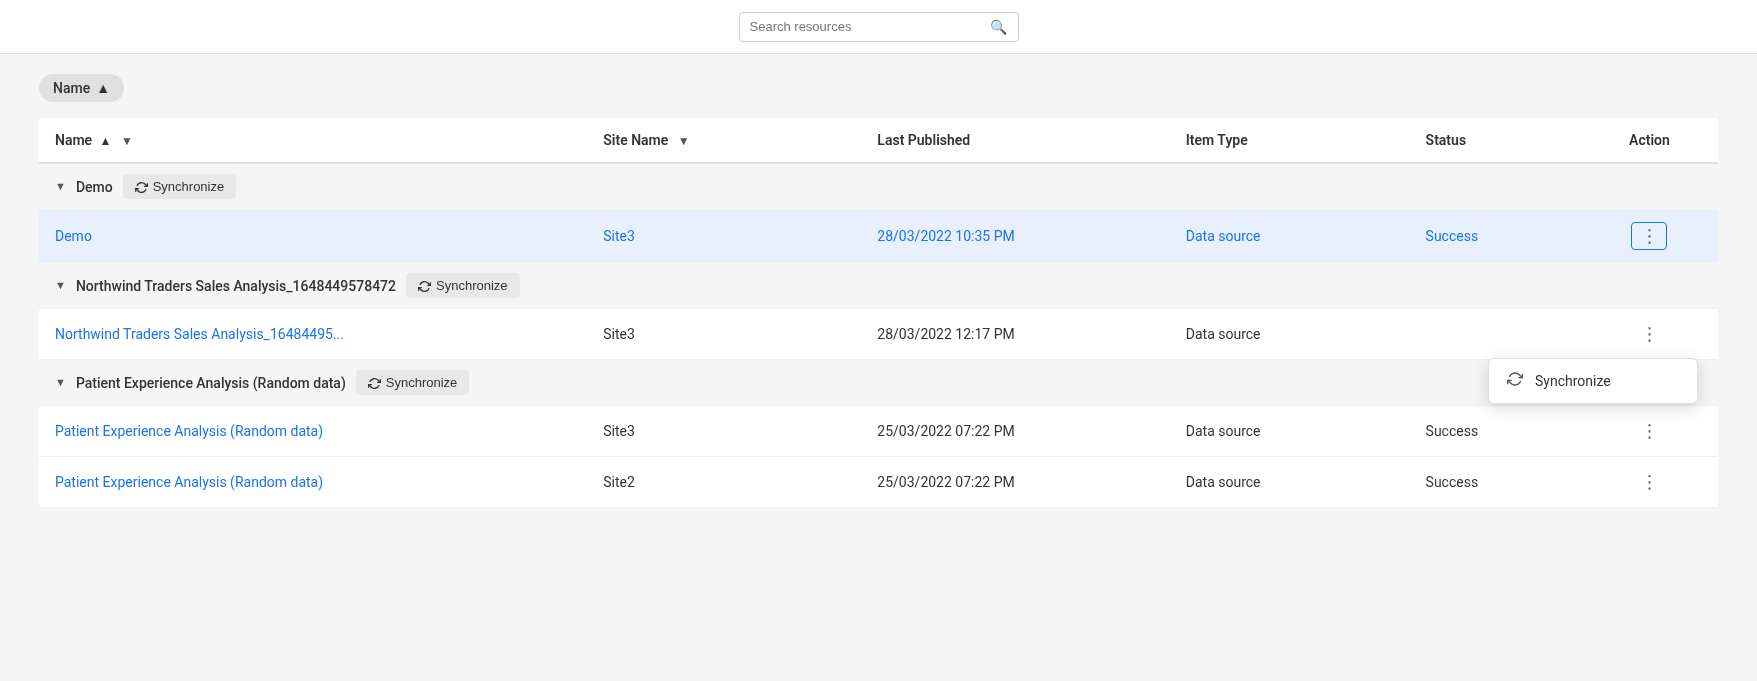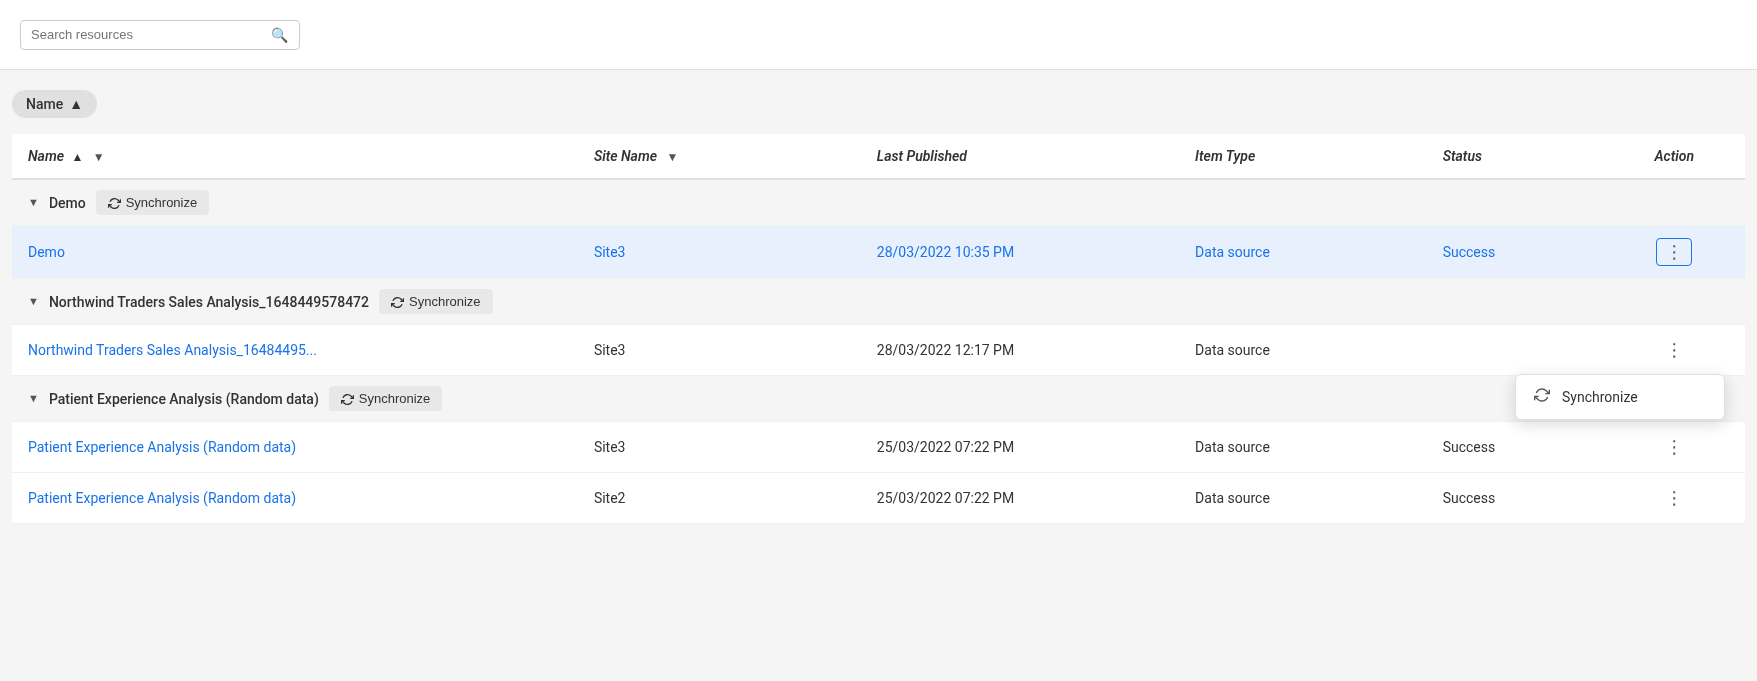--- a/index.html
+++ b/index.html
@@ -5,24 +5,24 @@
     * { box-sizing: border-box; margin: 0; padding: 0; }
     body {
       font-family: -apple-system, BlinkMacSystemFont, 'Segoe UI', Roboto, sans-serif;
       background: #f5f5f5;
       font-size: 14px;
       color: #333;
     }
 
     .top-bar {
       background: #fff;
-      height: 70px;
+      height: 54px;
       display: flex;
       align-items: center;
-      justify-content: flex-start;
+      justify-content: center;
       padding: 0 20px;
       border-bottom: 1px solid #e0e0e0;
     }
 
     .search-box {
       display: flex;
       align-items: center;
       border: 1px solid #ccc;
       border-radius: 4px;
       padding: 6px 10px;
@@ -40,21 +40,21 @@
 
     .search-icon-btn {
       background: none;
       border: none;
       cursor: pointer;
       color: #555;
       font-size: 14px;
     }
 
     .main-content {
-      padding: 20px 12px;
+      padding: 20px 39px;
     }
 
     .sort-badge {
       display: inline-flex;
       align-items: center;
       gap: 6px;
       background: #e0e0e0;
       border-radius: 20px;
       padding: 6px 14px;
       font-size: 14px;
@@ -71,21 +71,20 @@
     }
 
     table {
       width: 100%;
       border-collapse: collapse;
     }
 
     thead tr {
       background: #fff;
       border-bottom: 2px solid #e0e0e0;
-      font-style: italic;
     }
 
     thead th {
       padding: 14px 16px;
       text-align: left;
       font-weight: 600;
       font-size: 14px;
       color: #333;
       white-space: nowrap;
     }

